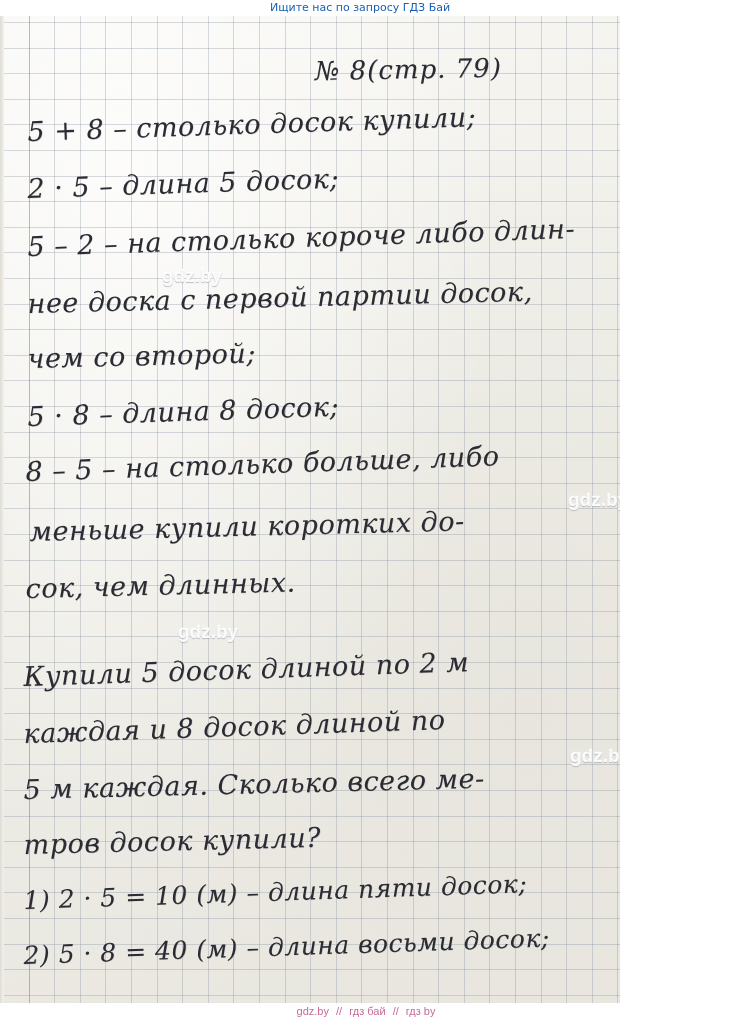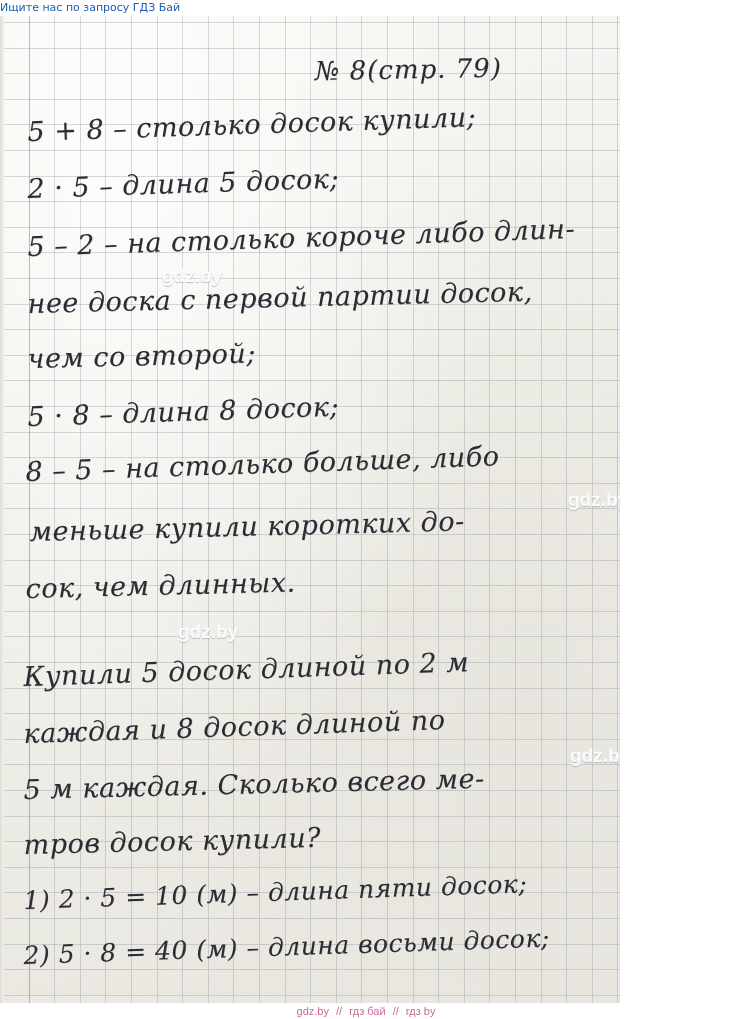--- a/index.html
+++ b/index.html
@@ -15,21 +15,21 @@
     font-family: "DejaVu Sans", sans-serif;
   }
 
   
   .top-banner {
     position: absolute;
     top: 0; left: 0;
     width: 720px;
     height: 16px;
     background: #ffffff;
-    text-align: left;
+    text-align: center;
     font-size: 11px;
     color: #1a5fb4;
     line-height: 16px;
     white-space: nowrap;
   }
 
   
   .sheet {
     position: absolute;
     top: 16px; left: 0;

